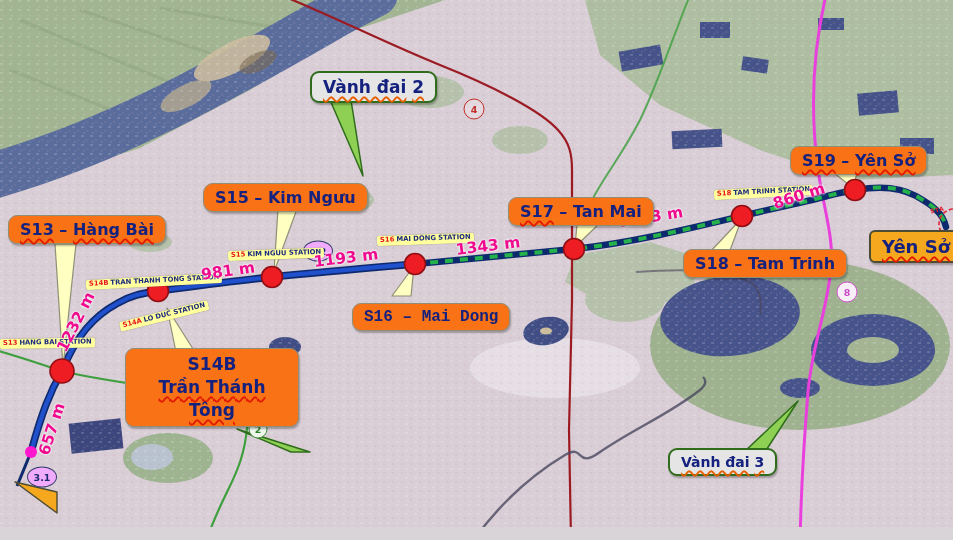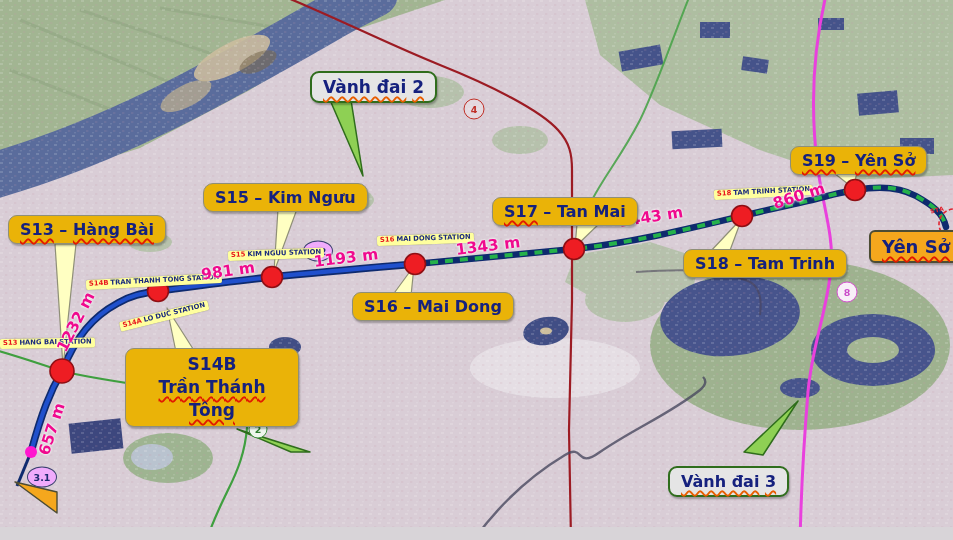--- a/index.html
+++ b/index.html
@@ -6,21 +6,21 @@
   .stage {
     position:relative; width:953px; height:540px; overflow:hidden;
     font-family:"DejaVu Sans","Liberation Sans",sans-serif;
     background:#d9cdd6;
   }
   .stage svg { position:absolute; left:0; top:0; }
 
   
   .co {
     position:absolute; white-space:nowrap;
-    background:#eab308; border:1.6px solid #8f8f78; border-radius:9px;
+    background:#f97316; border:1.6px solid #8f8f78; border-radius:9px;
     color:#15217e; font-weight:bold; font-size:16px; padding:4px 11px;
     box-shadow:1px 2px 2px rgba(0,0,0,.28); z-index:30;
   }
   .co.green  { background:#e5e5e5; border:2.2px solid #2f6d1c; font-size:17px; }
   .co.orange { background:#f5a71d; border:2px solid #4c4c34; font-size:18px; }
   .co.twoline { text-align:center; white-space:normal; line-height:1.35; font-size:17px; }
   .sq  { text-decoration:underline wavy #e21b00 1.5px; text-underline-offset:3px; }
   .green .sq { text-decoration-color:#e85d00; }
 
   
@@ -188,41 +188,41 @@
   <div class="mk r" style="left:474px; top:109px;">4</div>
   <div class="mk p" style="left:847px; top:292px;">8</div>
   <div class="depot-txt" style="left:930px; top:206px;">STA</div>
 
   <div class="co" style="left:8px;   top:215px;">
     <span class="sq">S13</span><span> – </span><span class="sq">Hàng Bài</span>
   </div>
   <div class="co" style="left:203px; top:183px;border-radius:10px;">
     <span>S15</span><span> – </span><span>Kim Ngưu</span>
   </div>
-  <div class="co" style="left:352px; top:292px;">
+  <div class="co" style="left:352px; top:303px;font-family:Liberation Mono, monospace;">
     <span>S16</span><span> – </span><span>Mai Dong</span>
   </div>
-  <div class="co" style="left:492px; top:197px;">
+  <div class="co" style="left:508px; top:197px;">
     <span class="sq">S17</span><span> – </span><span>Tan Mai</span>
   </div>
   <div class="co" style="left:683px; top:249px;">
     <span>S18</span><span> – </span><span>Tam Trinh</span>
   </div>
   <div class="co" style="left:790px; top:146px;">
     <span class="sq">S19</span><span> – </span><span class="sq">Yên Sở</span>
   </div>
   <div class="co twoline" style="left:125px; top:348px; width:150px;">
     <span>S14B</span><br>
     <span class="sq">Trần Thánh Tông</span>
   </div>
 
   <div class="co green" style="left:310px; top:71px;">
     <span class="sq">Vành đai</span>&nbsp;<span class="sq">2</span>
   </div>
-  <div class="co green" style="left:668px; top:466px; font-size:16px;">
+  <div class="co green" style="left:668px; top:448px; font-size:14px;">
     <span class="sq">Vành đai</span>&nbsp;<span class="sq">3</span>
   </div>
 
   <div class="co orange" style="left:869px; top:230px; border-radius:6px;">
     <span class="sq">Yên Sở</span>
   </div>
 
 </div>
 
 </body></html>

